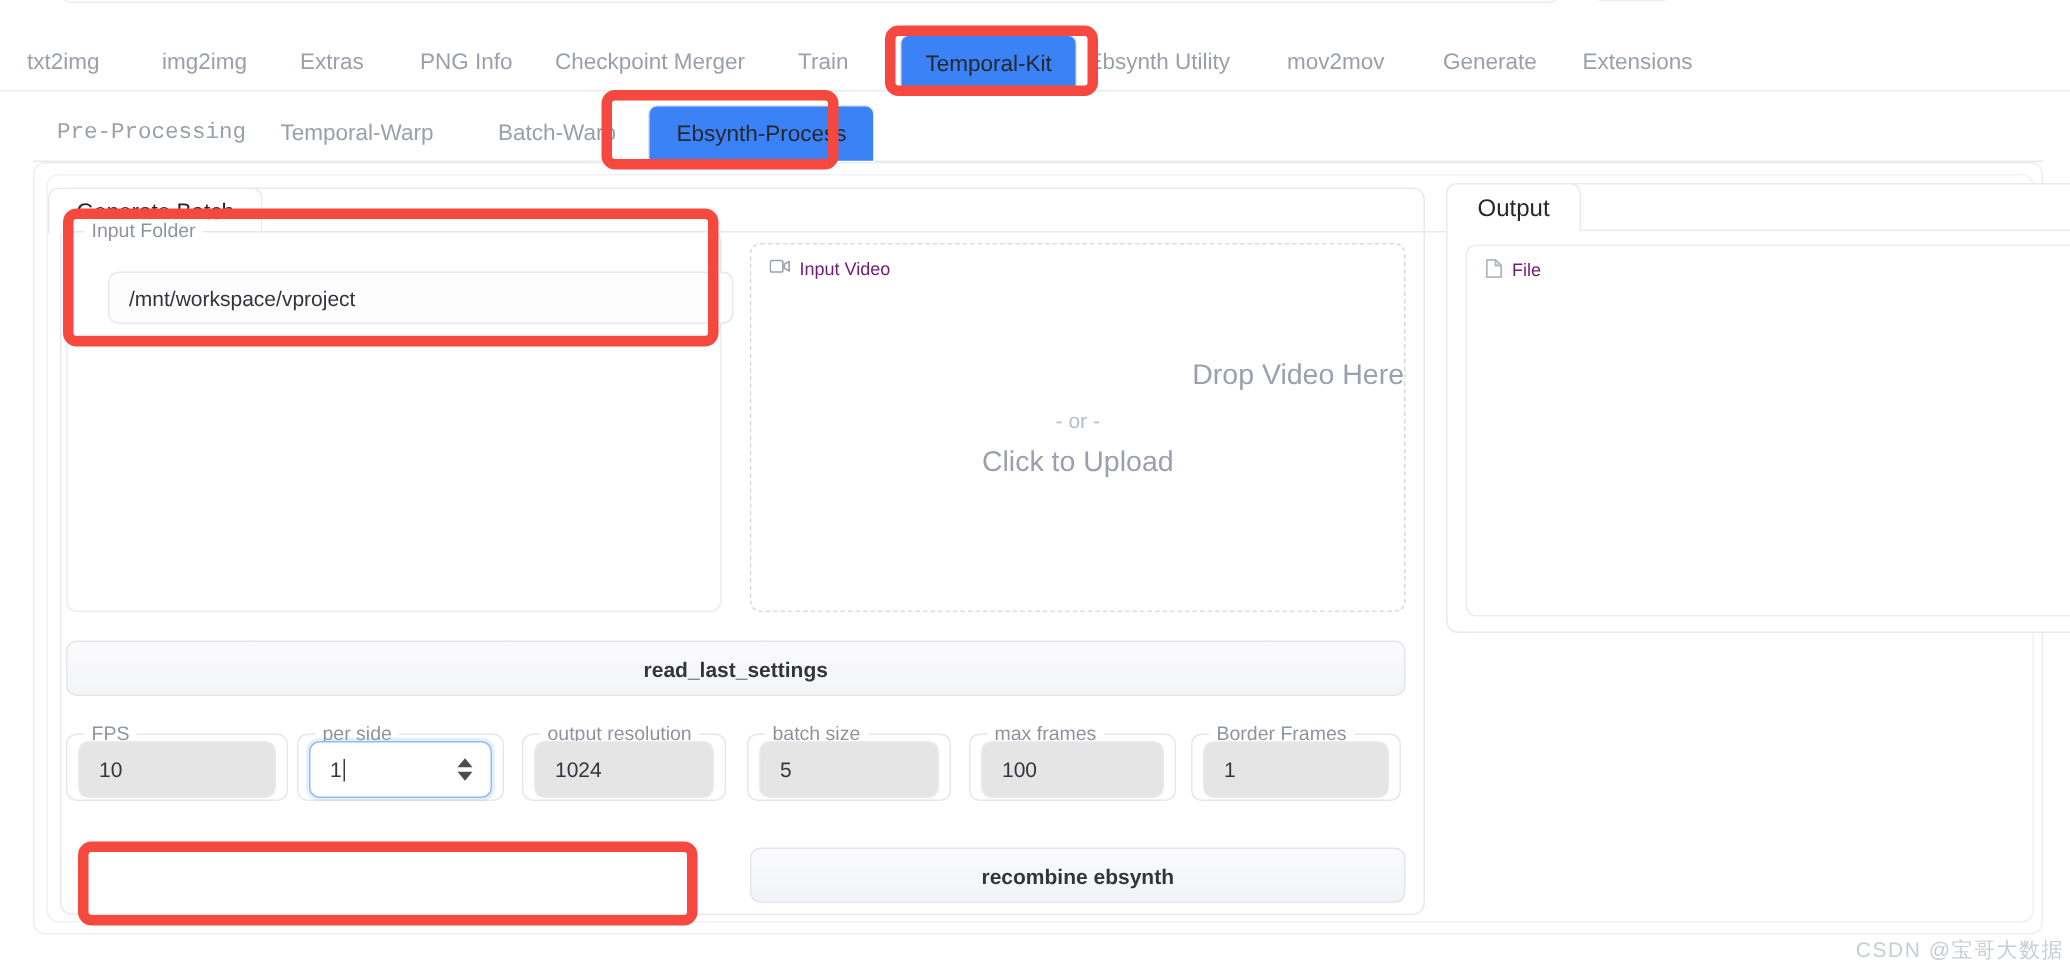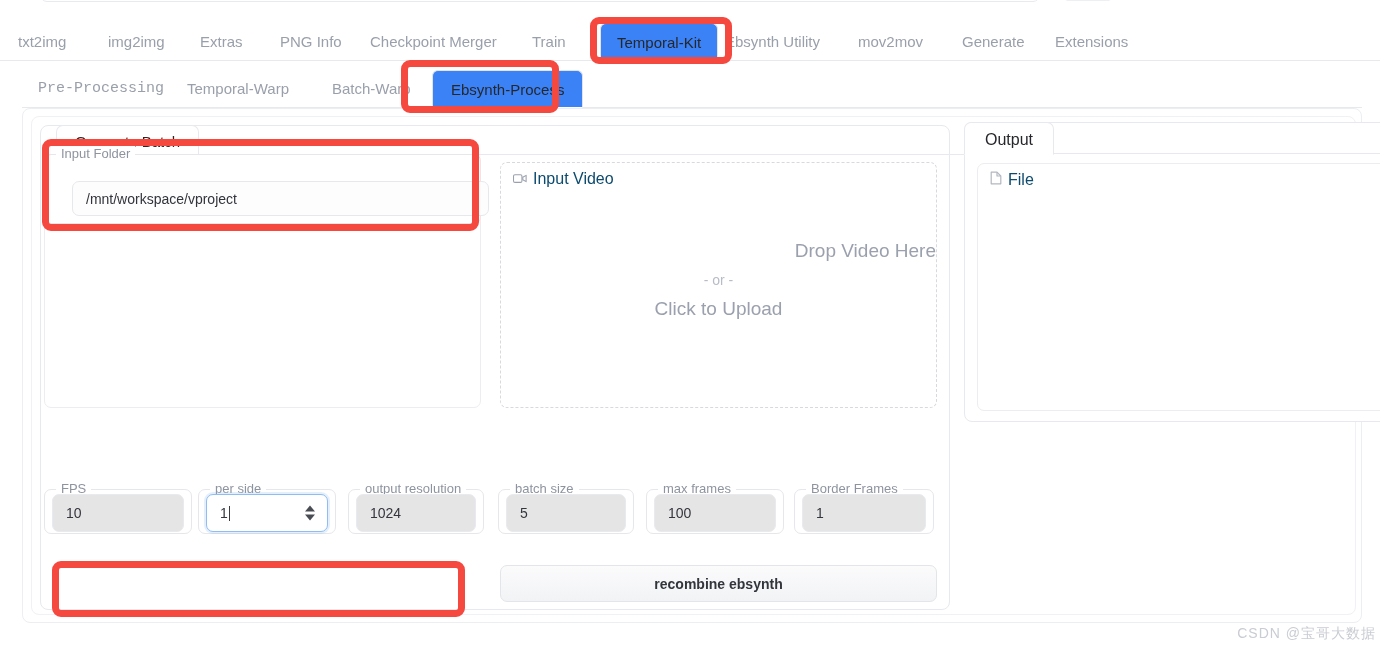--- a/index.html
+++ b/index.html
@@ -92,21 +92,21 @@
   
   .gen-card {
     position: absolute;
     left: 40px; top: 125px;
     width: 910px; height: 485px;
     border: 1px solid #e8e9ee;
     border-radius: 8px;
     background: #ffffff;
   }
   .gen-tabstrip {
-    position: absolute; left: 56px; top: 125px;
+    position: absolute; left: 32px; top: 125px;
     width: 980px; height: 30px;
     border-bottom: 1px solid #e8e9ee;
   }
   .gen-tab {
     position: absolute;
     left: 0px; top: 0px;
     height: 31px;
     padding: 0 18px;
     line-height: 31px;
     font-size: 15px;
@@ -169,22 +169,22 @@
     background: #ffffff;
   }
   .zone-chip {
     position: absolute;
     left: 5px; top: 5px;
     height: 22px;
     display: flex; align-items: center; gap: 6px;
     padding: 0 10px 0 7px;
     background: #ffffff;
     border-radius: 5px;
-    font-size: 16px;
-    color: #0c4a6e;
+    font-size: 12px;
+    color: #701a75;
   }
   .dz-center {
     position: absolute;
     left: 0; right: 0; top: 78px;
     text-align: center;
     color: #9aa0ad;
     line-height: 1;
   }
   .dz-l1 { font-size: 19px; color: #9aa0ad; text-align: right; }
   .dz-or { font-size: 14px; color: #b8bcc6; margin: 13px 0 12px; }
@@ -385,20 +385,21 @@
       </span>
       <span>Input Video</span>
     </div>
     <div class="dz-center">
       <div class="dz-l1">Drop Video Here</div>
       <div class="dz-or">- or -</div>
       <div class="dz-l2">Click to Upload</div>
     </div>
   </div>
 
+  <div class="wide-btn" id="readLast">read_last_settings</div>
 
   <div id="paramsHost">
       <div class="param-fs" style="left: 44px; width: 148px;">
         <span class="legend">FPS</span>
       </div>
       <div class="param-input" style="left: 52px; width: 132px;">
         <span>10</span>
       </div>
       <div class="param-fs" style="left: 198px; width: 138px;">
         <span class="legend">per side</span>

